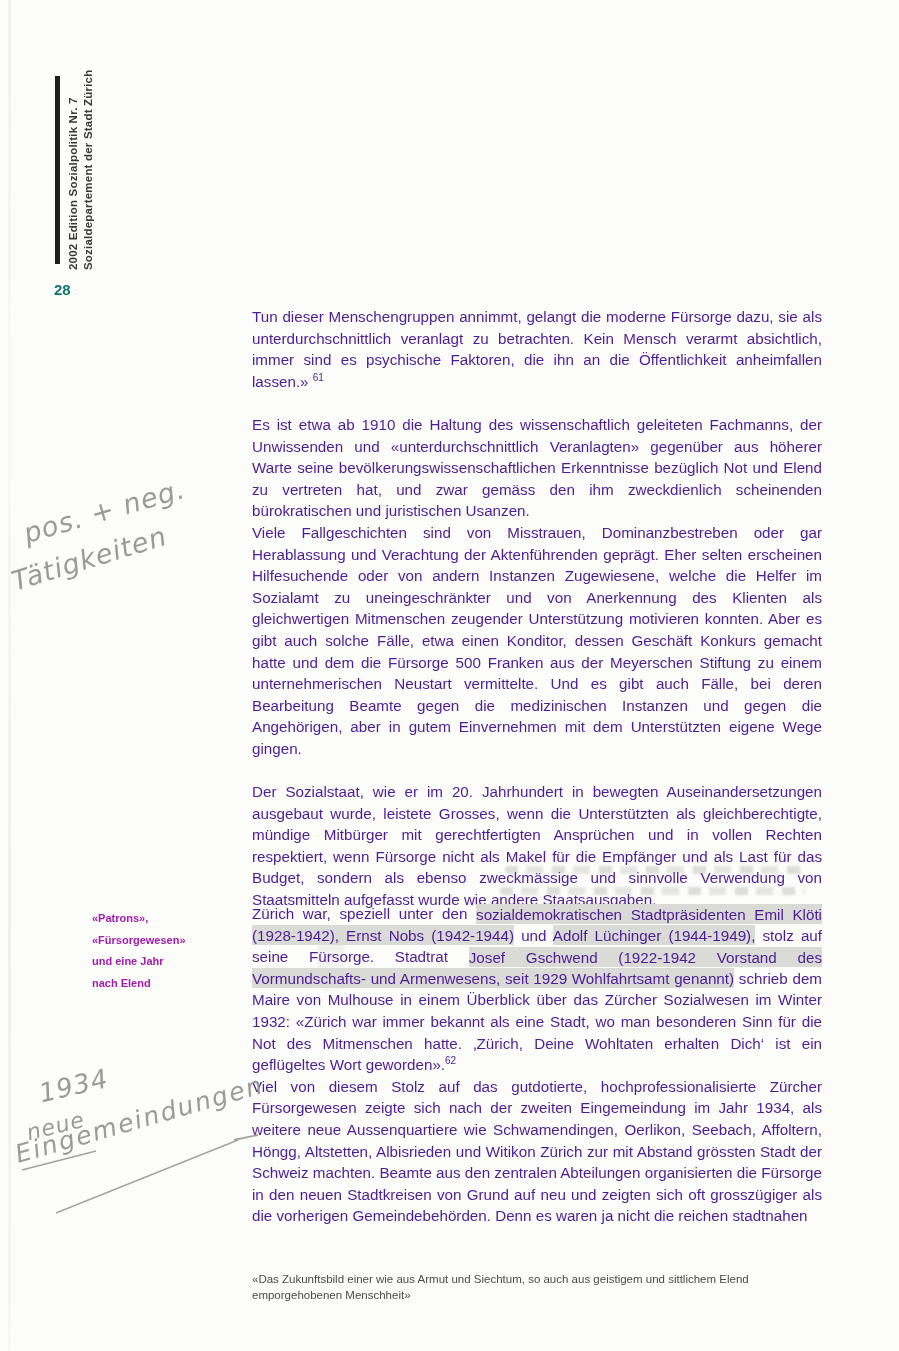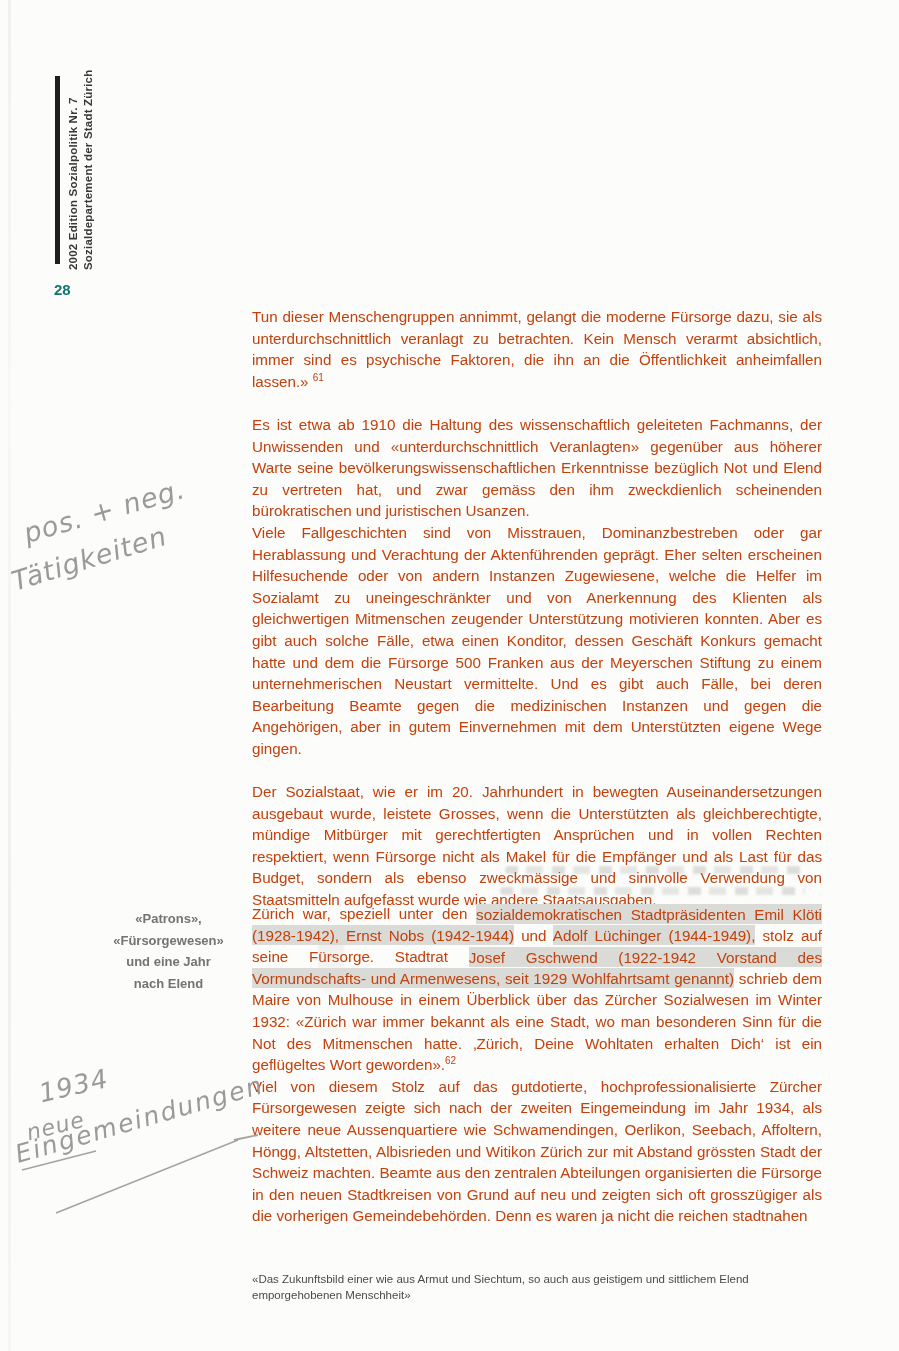--- a/index.html
+++ b/index.html
@@ -15,31 +15,31 @@
   
   .spine-bar { position:absolute; left:55px; top:76px; width:5px; height:188px; background:#1e1e1e; }
   .spine-text {
     position:absolute; left:66px; top:270px; width:198px;
     transform:rotate(-90deg); transform-origin:0 0;
     font-weight:bold; font-size:11.5px; line-height:15px; color:#383838;
     letter-spacing:.2px; white-space:nowrap;
   }
   .page-number { position:absolute; left:54px; top:281px; font-weight:bold; font-size:15px; color:#0f766e; }
   
-  .col { position:absolute; left:252px; width:570px; font-size:15.2px; line-height:21.6px; text-align:justify; color:#c2410c; }
+  .col { position:absolute; left:252px; width:570px; font-size:15.2px; line-height:21.6px; text-align:justify; color:#4c1d95; }
   .col-top { top:306px; }
   .col-zuerich { top:903px; }
   .para { margin:0; }
   .gap-after { margin-bottom:21.6px; }
   sup { font-size:10px; line-height:0; vertical-align:super; }
   .hl { background:#dadad6; box-decoration-break:clone; -webkit-box-decoration-break:clone; padding:1.5px 0; }
   
   .margin-note {
-    position:absolute; left:92px; top:908px; width:153px; text-align:center;
-    font-weight:bold; font-size:13px; line-height:21.6px; color:#737373;
+    position:absolute; left:92px; top:908px; width:153px; text-align:left;
+    font-weight:bold; font-size:11px; line-height:21.6px; color:#a21caf;
   }
   
   .footnote {
     position:absolute; left:252px; top:1271px; width:560px;
     font-size:11.5px; line-height:16px; color:#4a4a4a; text-align:left;
   }
   
   .hw {
     position:absolute; font-family:"DejaVu Sans", sans-serif; font-style:italic;
     color:#9a9a9a; white-space:nowrap; letter-spacing:1px;

